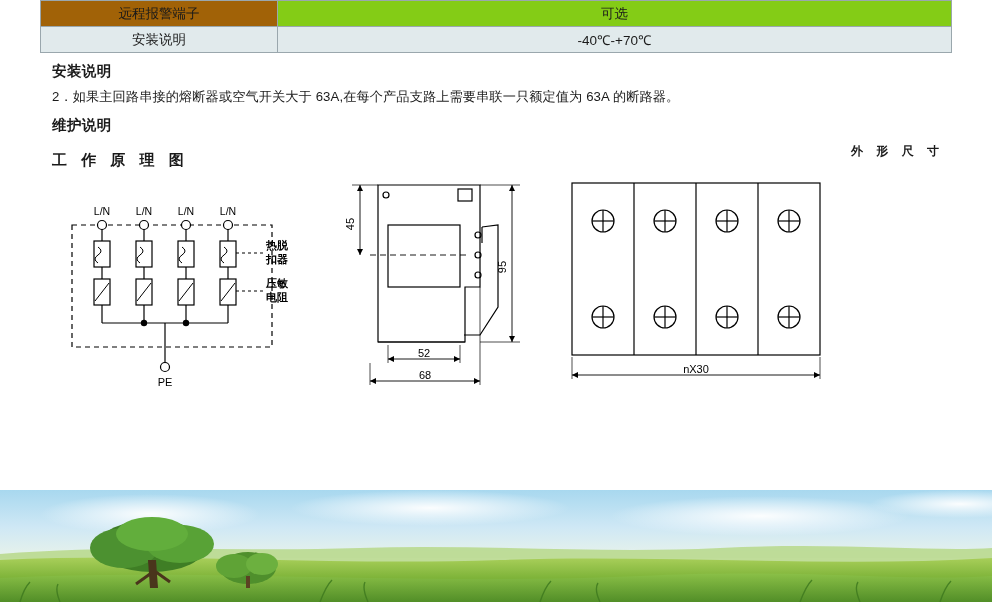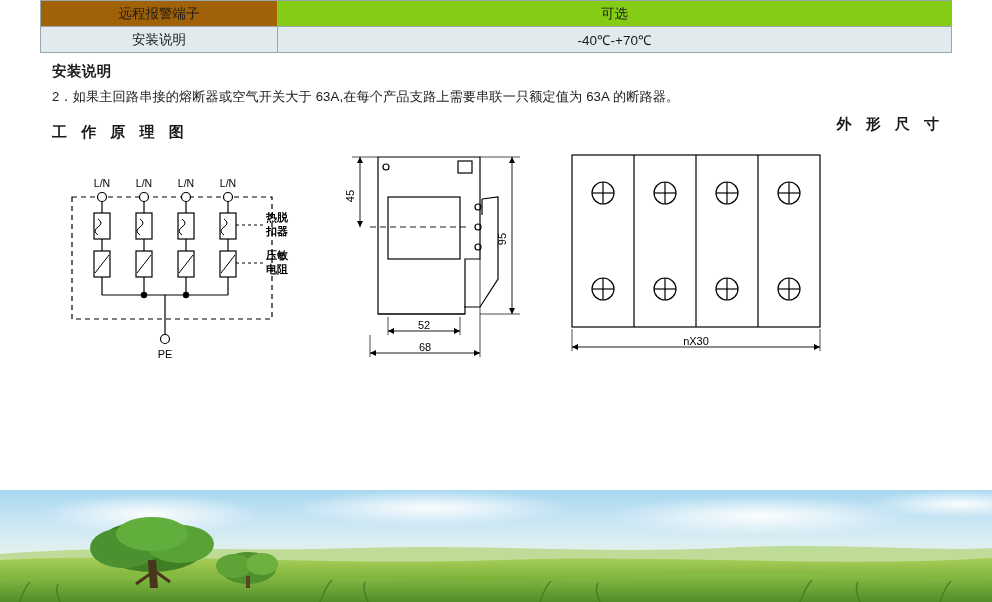--- a/index.html
+++ b/index.html
@@ -82,21 +82,21 @@
     left: 52px;
     top: 8px;
     font-size: 15px;
     font-weight: bold;
     letter-spacing: 5px;
   }
   .head-right {
     position: absolute;
     right: 48px;
     top: 0;
-    font-size: 15px;
+    font-size: 12px;
     font-weight: bold;
     letter-spacing: 5px;
   }
 
   
   .drawings {
     position: relative;
     height: 240px;
   }
   .drawings svg {
@@ -134,20 +134,21 @@
         <td class="label-cell">安装说明</td>
         <td class="value-cell">-40℃-+70℃</td>
       </tr>
     </tbody>
   </table>
 
   <div class="text-area">
     <div class="section-title">安装说明</div>
     <p class="para">2．如果主回路串接的熔断器或空气开关大于 63A,在每个产品支路上需要串联一只额定值为 63A 的断路器。</p>
 
+    <div class="section-title">维护说明</div>
   </div>
 
   <div class="diagram-heads">
     <div class="head-left">工 作 原 理 图</div>
     <div class="head-right">外 形 尺 寸</div>
   </div>
 
   <div class="drawings">
 
     <div class="dwg" id="dwg-schematic">

